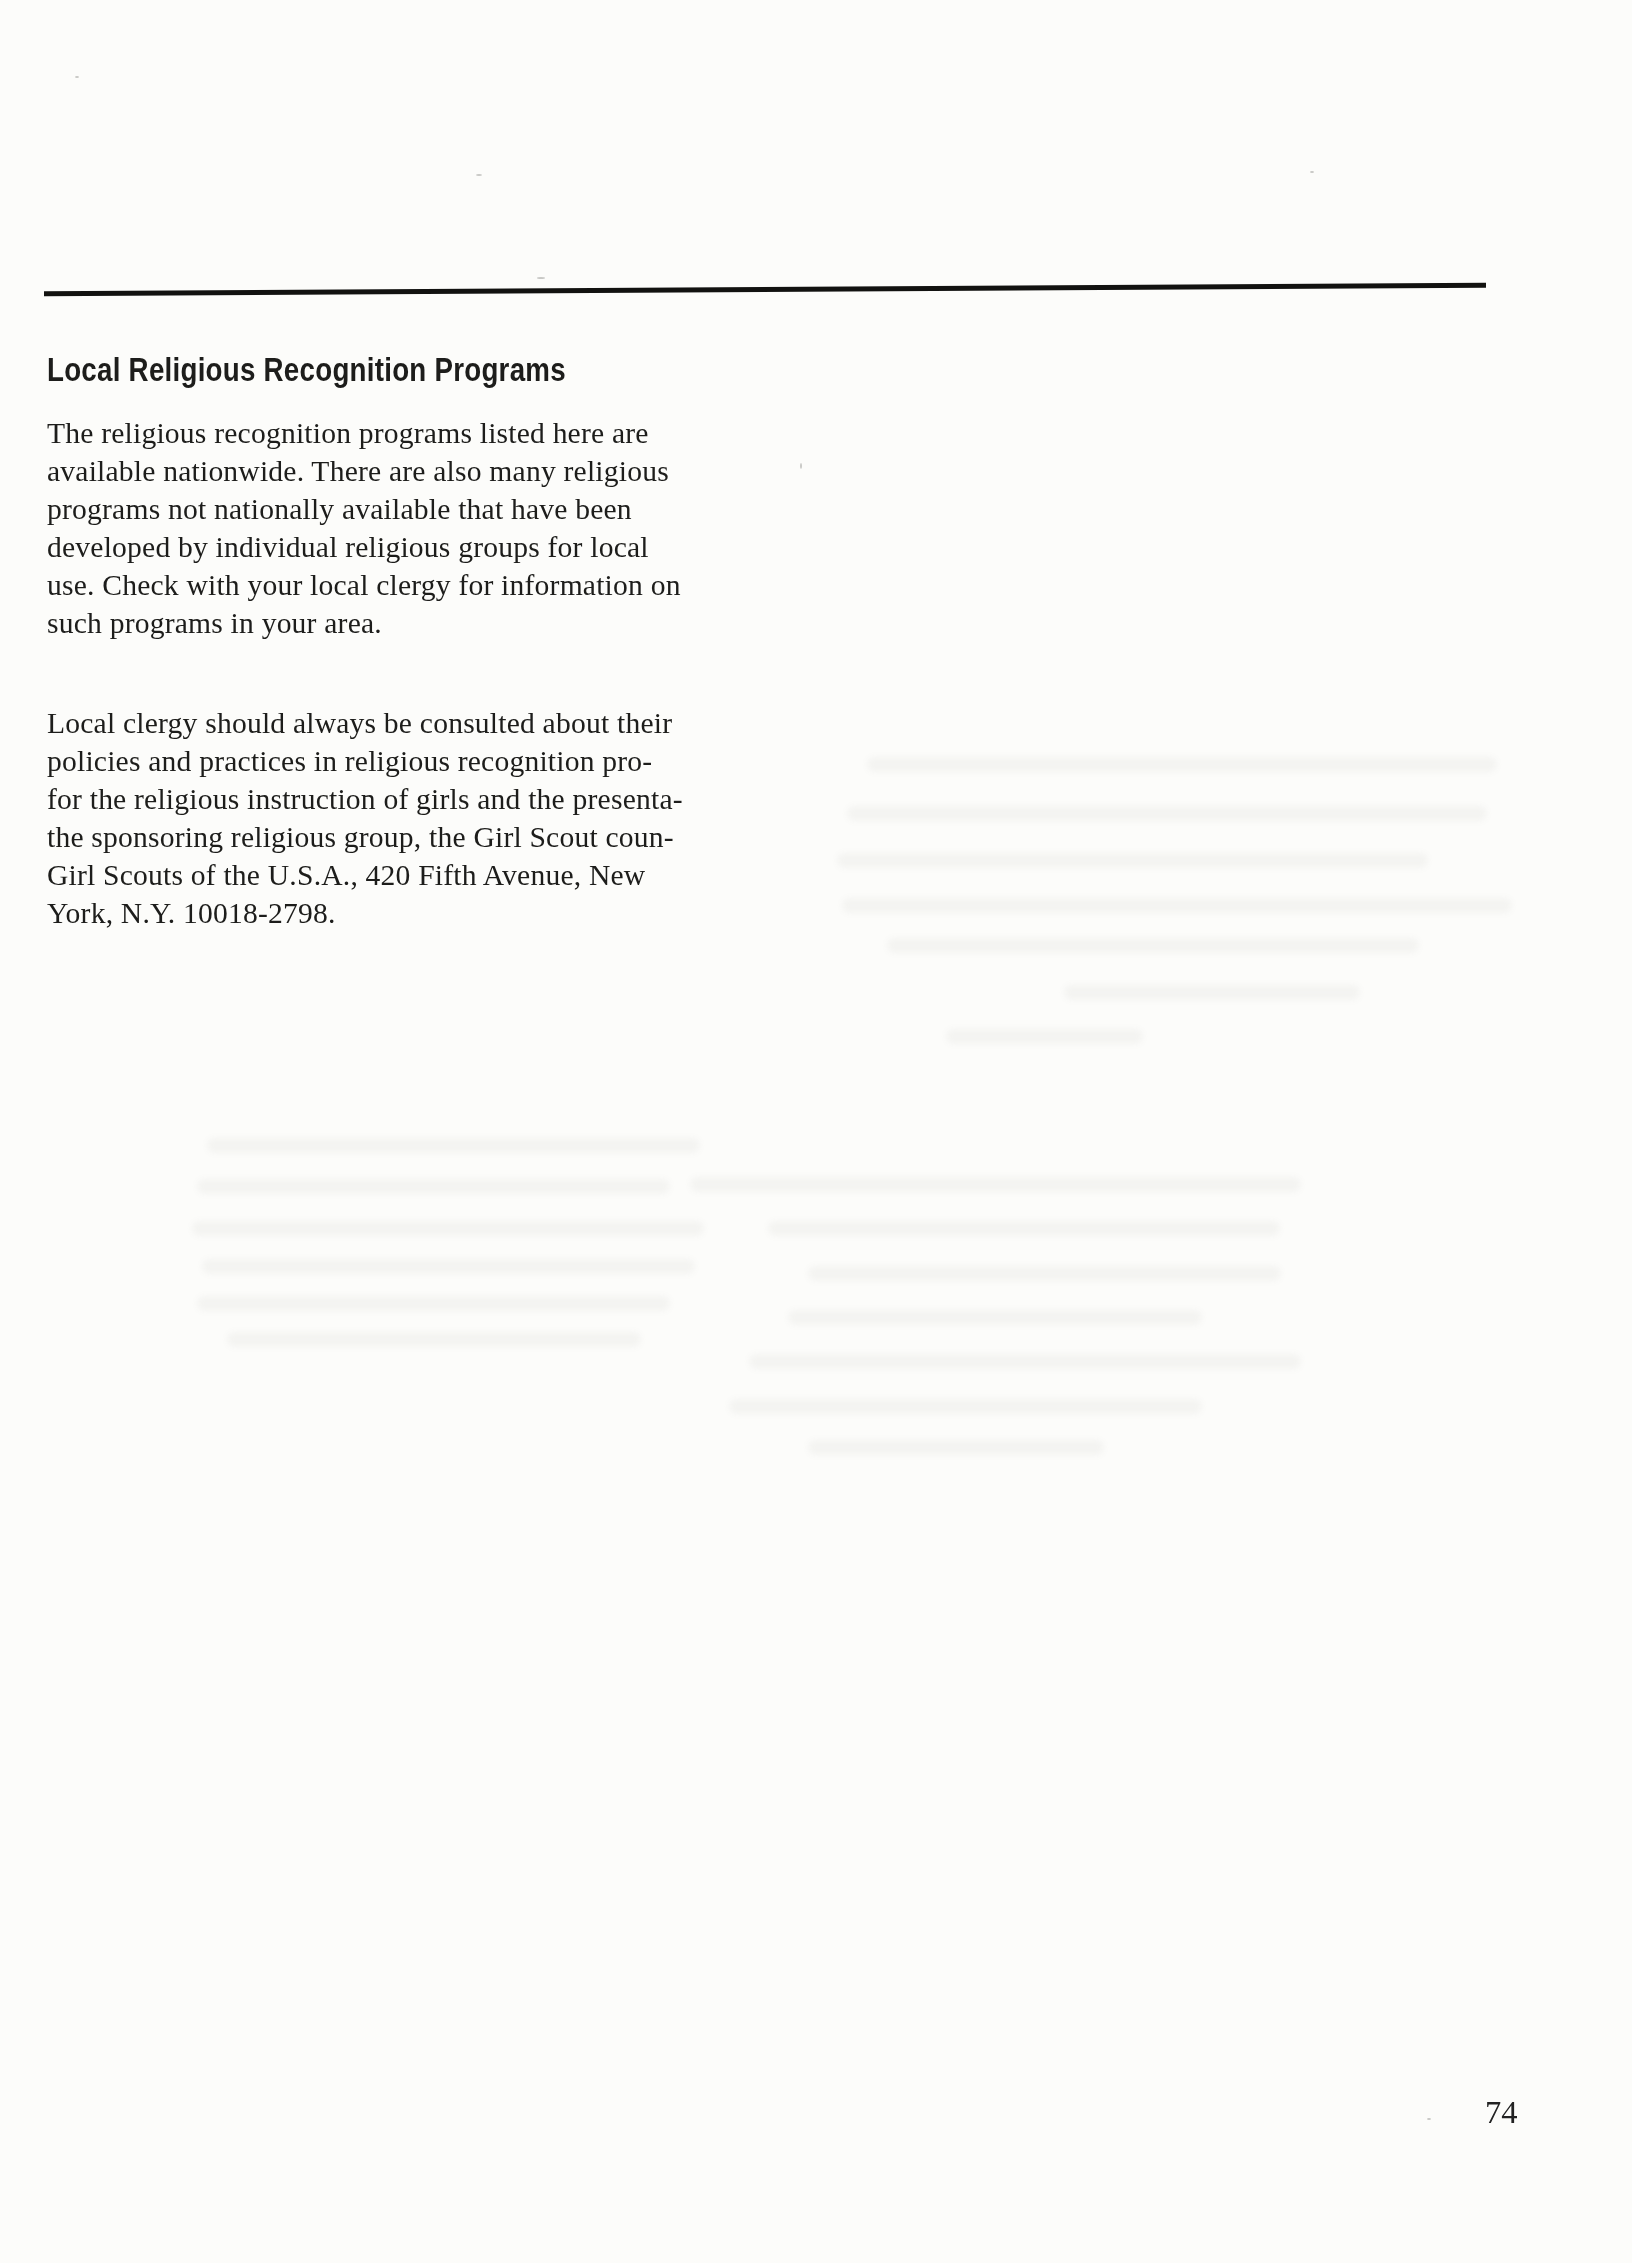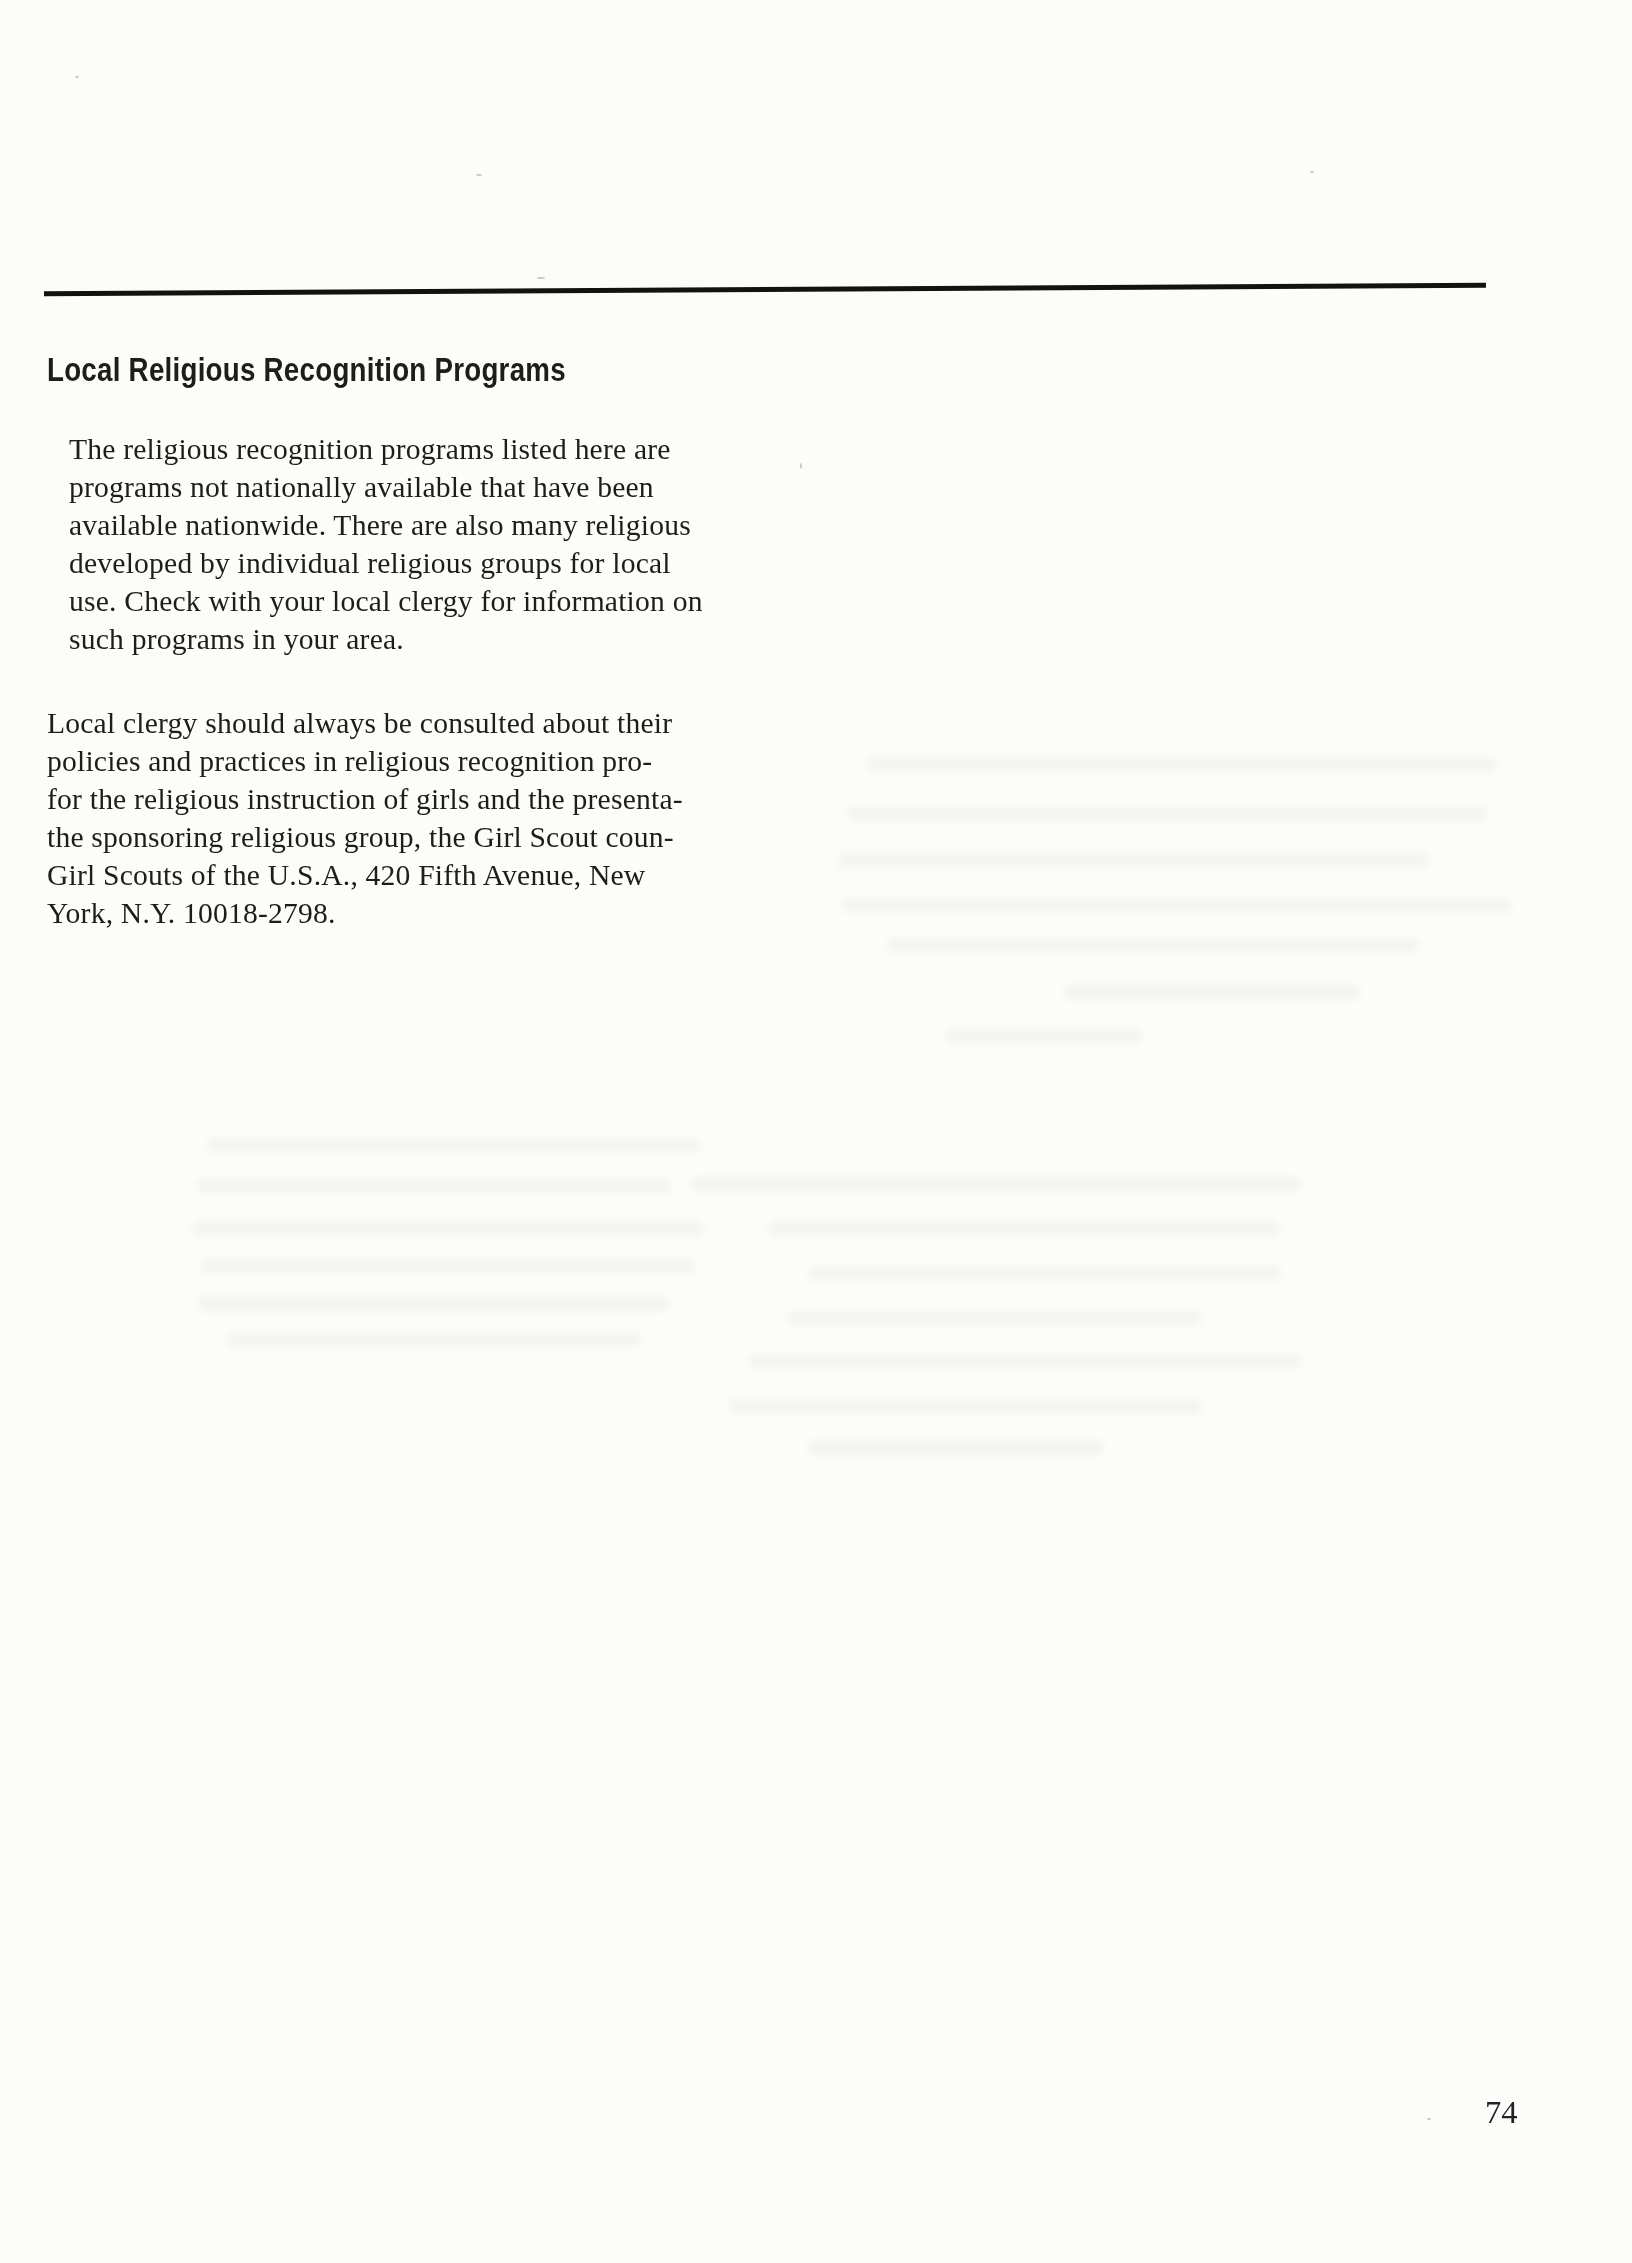--- a/index.html
+++ b/index.html
@@ -40,21 +40,21 @@
   }
   .para{
     position:absolute;
     left:47px;
     font-size:29.6px;
     line-height:38px;
     color:var(--ink);
     white-space:nowrap;
     letter-spacing:0.2px;
   }
-  .para-1{top:430px;margin-left:22px;}
+  .para-1{top:414px;}
   .para-2{top:704px;}
   .page-number{
     position:absolute;
     left:1485px;top:2094px;
     font-size:32.5px;
     color:#222;
   }
   
   .ghost{
     position:absolute;
@@ -76,22 +76,22 @@
 <body>
 
 <div class="page">
 
   <div class="rule"></div>
 
   <h1 class="heading"><span class="heading-inner">Local Religious Recognition Programs</span></h1>
 
   <div class="para para-1">
       <div class="line">The religious recognition programs listed here are</div>
+      <div class="line">available nationwide. There are also many religious</div>
       <div class="line">programs not nationally available that have been</div>
-      <div class="line">available nationwide. There are also many religious</div>
       <div class="line">developed by individual religious groups for local</div>
       <div class="line">use. Check with your local clergy for information on</div>
       <div class="line">such programs in your area.</div>
     </div>
 
   <div class="para para-2">
       <div class="line">Local clergy should always be consulted about their</div>
       <div class="line">policies and practices in religious recognition pro-</div>
       <div class="line">for the religious instruction of girls and the presenta-</div>
       <div class="line">the sponsoring religious group, the Girl Scout coun-</div>

